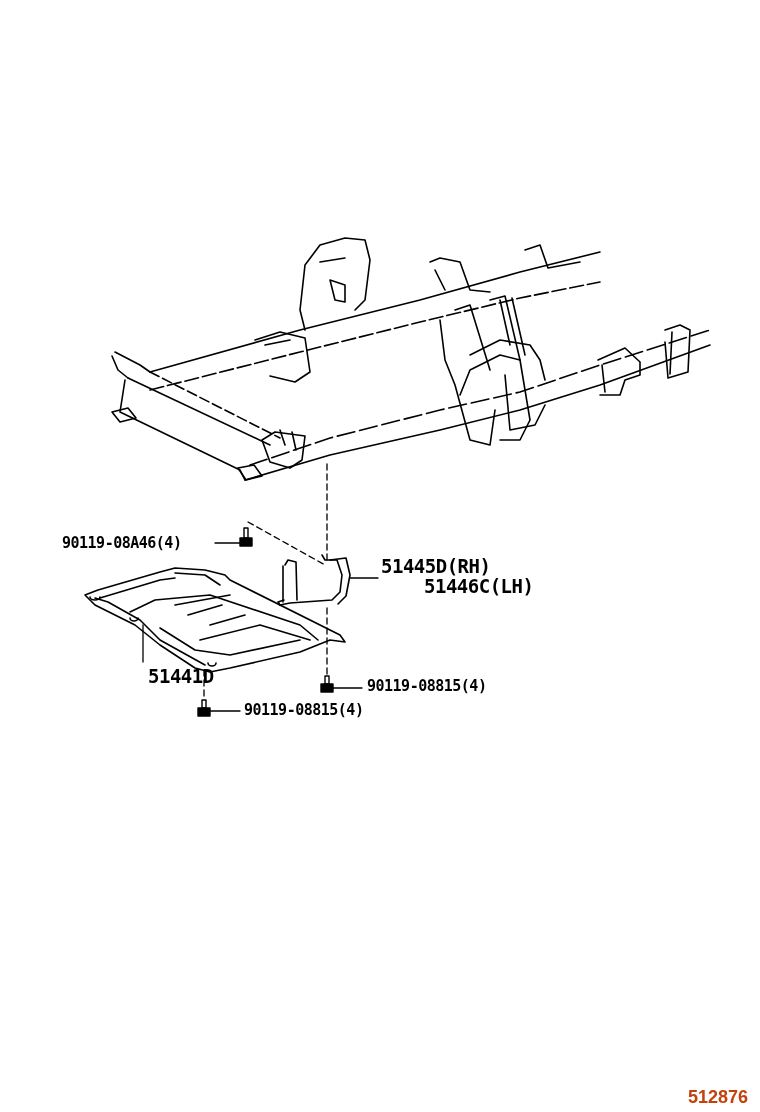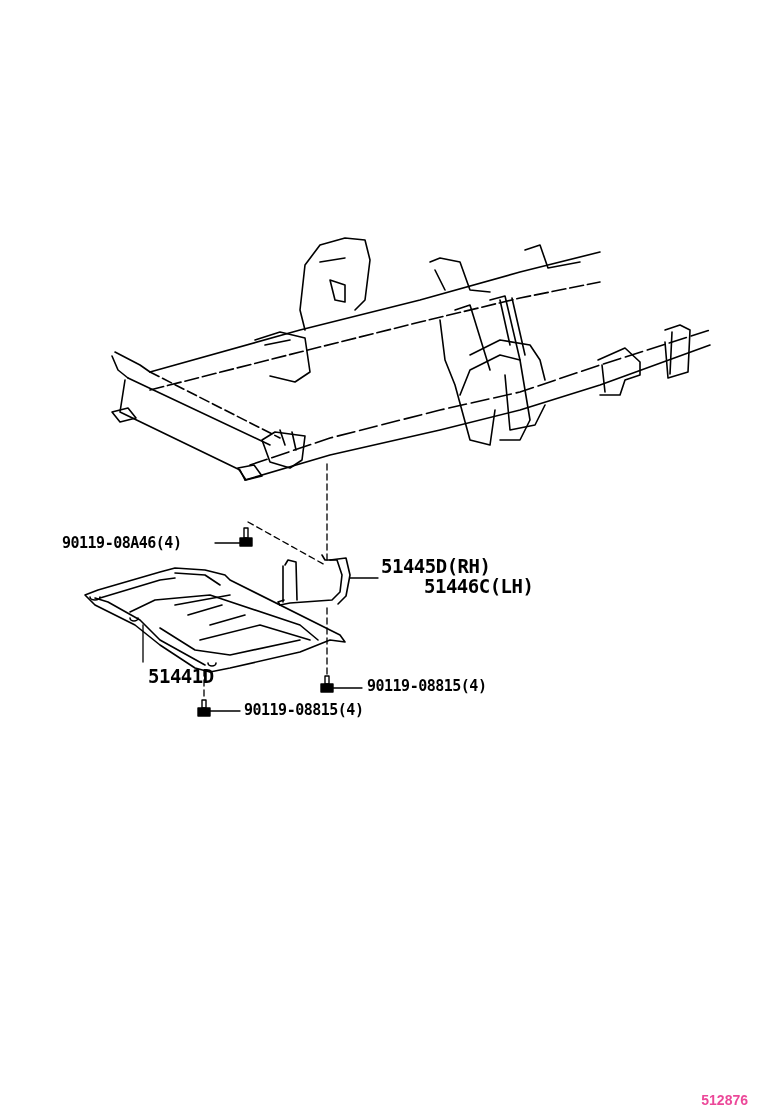--- a/index.html
+++ b/index.html
@@ -2,22 +2,22 @@
 <html><head>
 <meta charset="utf-8">
 <style>
   html, body { margin:0; padding:0; background:#ffffff; }
   body { width:760px; height:1112px; position:relative; overflow:hidden;
          font-family:"DejaVu Sans Mono", "Liberation Mono", monospace; }
   svg.drawing { position:absolute; left:0; top:0; width:760px; height:1112px; }
   .lbl { position:absolute; font-weight:bold; font-size:15px; color:#000; white-space:nowrap;
          font-family:"DejaVu Sans Mono","Liberation Mono",monospace; letter-spacing:-0.5px; }
   .lbl.big { font-size:19px; }
-  .code { position:absolute; right:12px; bottom:4px; font-weight:bold; font-size:14px;
-          font-family:"Liberation Sans", sans-serif; color:#ec4899; }
+  .code { position:absolute; right:12px; bottom:4px; font-weight:bold; font-size:18px;
+          font-family:"Liberation Sans", sans-serif; color:#c2410c; }
 </style>
 </head>
 <body>
 
 <svg class="drawing" viewBox="0 0 760 1112" xmlns="http://www.w3.org/2000/svg" fill="none" stroke="#000" stroke-width="1.6" stroke-linejoin="round" stroke-linecap="round">
 
   <g>
 
     <path d="M150 372 L300 330 L420 300 L520 272 L600 252"></path>
     <path d="M150 390 L300 352 L420 322 L520 298 L600 282" stroke-dasharray="14 4"></path>

